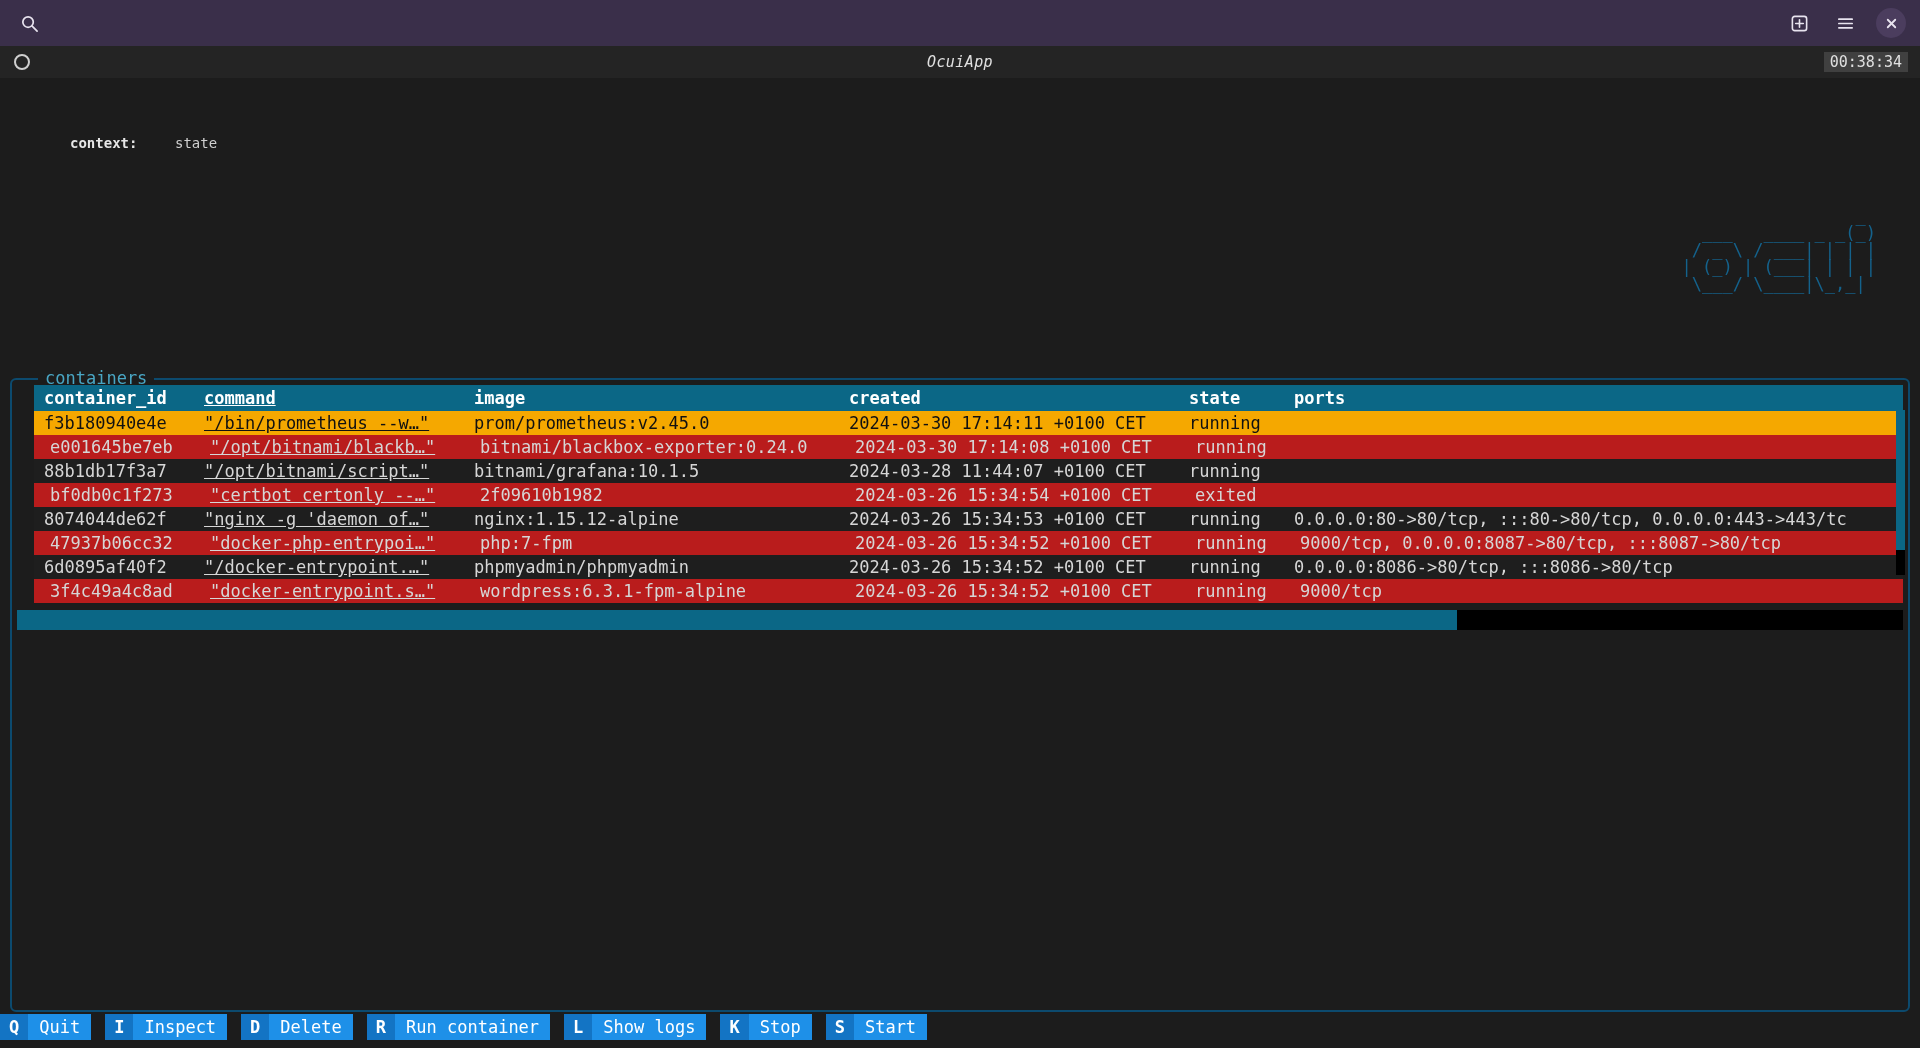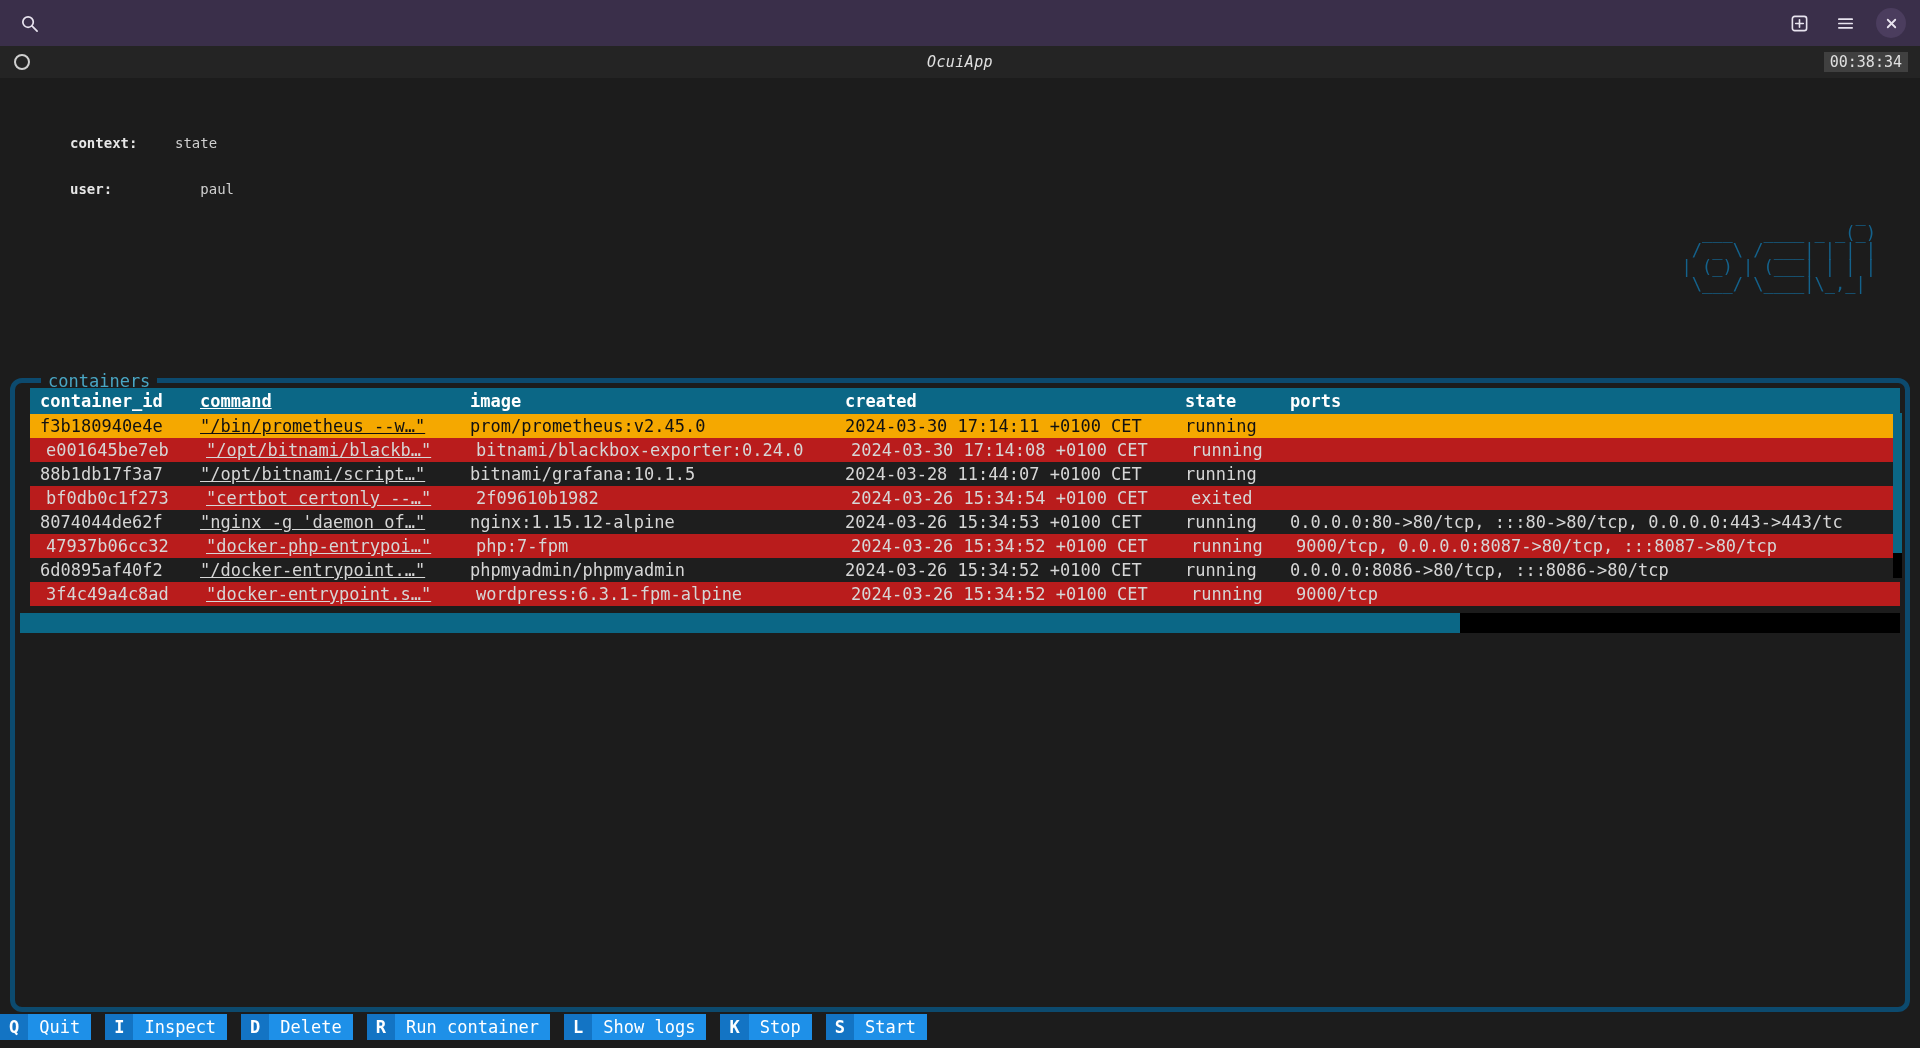--- a/index.html
+++ b/index.html
@@ -106,35 +106,35 @@
     line-height: 17px;
     white-space: pre;
     font-family: "DejaVu Sans Mono", "Liberation Mono", monospace;
   }
 
   
   #containers-panel {
     position: absolute;
     left: 10px; right: 10px;
     top: 300px; bottom: 36px;
-    border: 5px solid #0c4a6e;
-    border-radius: 12px;
+    border: 2px solid #0c4a6e;
+    border-radius: 6px;
   }
   #panel-title {
     position: absolute;
     top: -12px; left: 26px;
     background: #1c1c1c;
     padding: 0 7px;
     color: #49a6c4;
     font-size: 17px;
   }
 
   #table-wrap {
     position: absolute;
-    left: 15px; right: 5px; top: 5px;
+    left: 22px; right: 5px; top: 5px;
     height: 225px;
     overflow: hidden;
   }
 
   table.ctable {
     border-collapse: collapse;
     font-size: 17px;
     white-space: pre;
     table-layout: fixed;
     width: 1900px;
@@ -259,24 +259,20 @@
   <div id="terminal-title">OcuiApp</div>
   <div id="clock">00:38:34</div>
 </div>
 
 <div id="app-body">
 
   <div id="header-info">
     <div class="info-row">
       <span class="info-key">context:</span>
       <span class="info-val">state</span>
-    </div>
-    <div class="info-row">
-      <span class="info-key">user:</span>
-      <span class="info-val">   paul</span>
     </div>
   </div>
 
   <pre id="ascii-logo">                 _ 
   ___   ____ _ _(_)
  / _ \ / ___| | | |
 | (_) | (___| | | |
  \___/ \____|\_,_|</pre>
 
   <div id="containers-panel">

